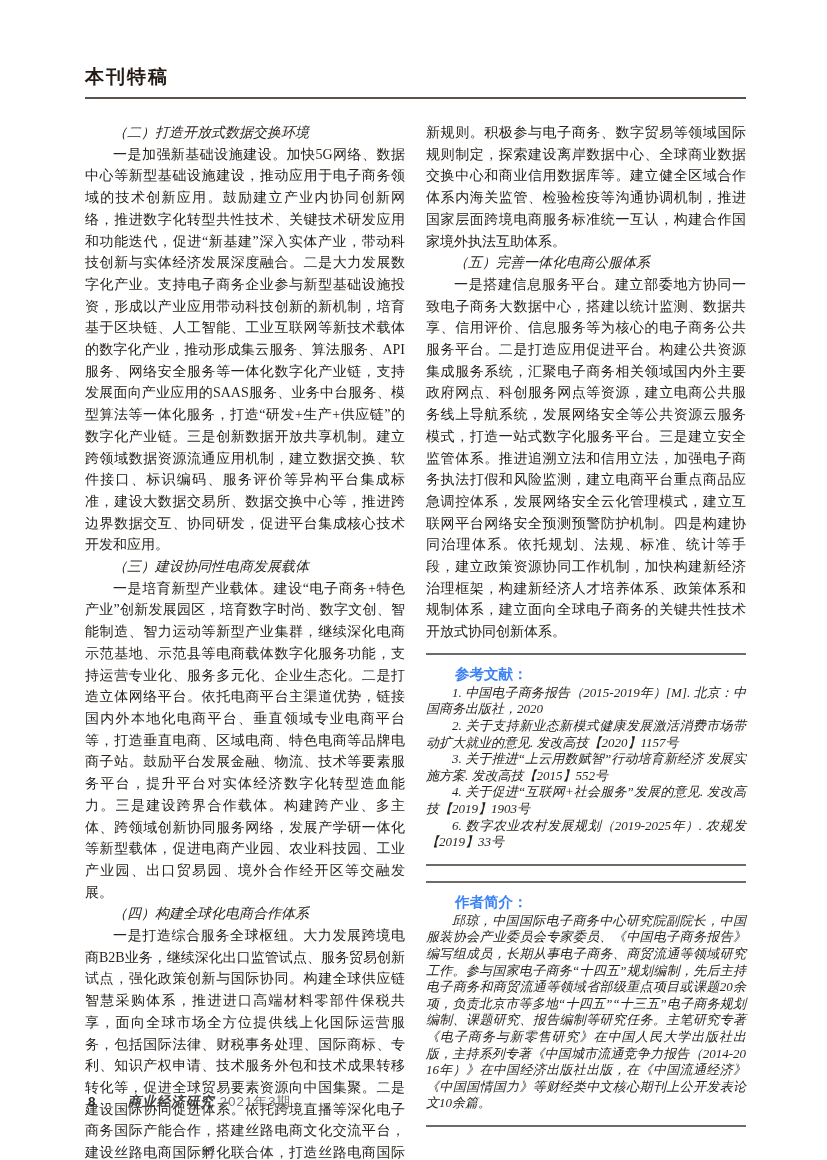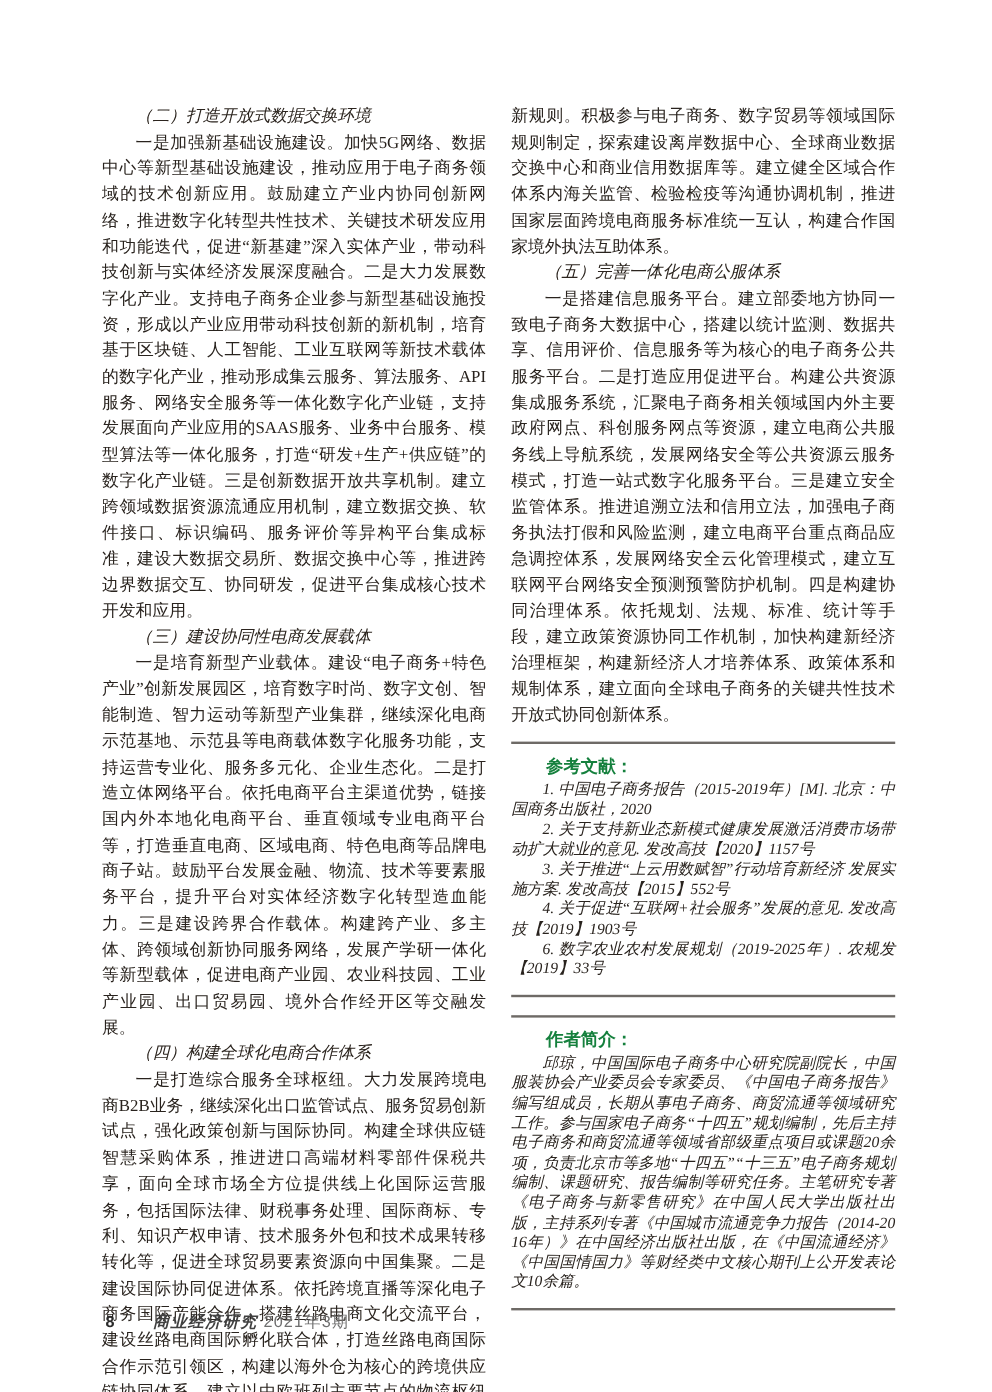--- a/index.html
+++ b/index.html
@@ -47,21 +47,21 @@
   }
   .info-box.author-box { margin-top:15px; }
   .box-heading {
     font-style:normal;
     font-family:"Liberation Sans","DejaVu Sans",sans-serif;
     font-weight:bold;
     font-size:14.5px;
     line-height:22px;
     text-indent:2em;
     margin-bottom:4px;
-    color:#15803d;
+    color:#3b82f6;
   }
   .info-box p { text-indent:2em; margin:0; }
 
   .page-footer {
     position:absolute;
     left:88px;
     top:1093px;
     font-family:"Liberation Sans","DejaVu Sans",sans-serif;
     font-size:13.5px;
     display:flex;
@@ -69,20 +69,23 @@
   }
   .page-footer .page-num { font-weight:bold; color:#2a2a2a; }
   .page-footer .journal { font-weight:bold; color:#404040; margin-left:32px; letter-spacing:1px;font-style:italic; }
   .page-footer .issue { color:#6f6f6f; margin-left:5px; letter-spacing:1px; }
 </style>
 </head>
 <body>
 
 <div class="page">
 
+  <div class="doc-header">
+    <span>本刊特稿</span>
+  </div>
 
   <div class="columns">
 
     <div class="col">
       <p class="sec-heading">（二）打造开放式数据交换环境</p>
       <p class="para">一是加强新基础设施建设。加快5G网络、数据中心等新型基础设施建设，推动应用于电子商务领域的技术创新应用。鼓励建立产业内协同创新网络，推进数字化转型共性技术、关键技术研发应用和功能迭代，促进“新基建”深入实体产业，带动科技创新与实体经济发展深度融合。二是大力发展数字化产业。支持电子商务企业参与新型基础设施投资，形成以产业应用带动科技创新的新机制，培育基于区块链、人工智能、工业互联网等新技术载体的数字化产业，推动形成集云服务、算法服务、API服务、网络安全服务等一体化数字化产业链，支持发展面向产业应用的SAAS服务、业务中台服务、模型算法等一体化服务，打造“研发+生产+供应链”的数字化产业链。三是创新数据开放共享机制。建立跨领域数据资源流通应用机制，建立数据交换、软件接口、标识编码、服务评价等异构平台集成标准，建设大数据交易所、数据交换中心等，推进跨边界数据交互、协同研发，促进平台集成核心技术开发和应用。</p>
       <p class="sec-heading">（三）建设协同性电商发展载体</p>
       <p class="para">一是培育新型产业载体。建设“电子商务+特色产业”创新发展园区，培育数字时尚、数字文创、智能制造、智力运动等新型产业集群，继续深化电商示范基地、示范县等电商载体数字化服务功能，支持运营专业化、服务多元化、企业生态化。二是打造立体网络平台。依托电商平台主渠道优势，链接国内外本地化电商平台、垂直领域专业电商平台等，打造垂直电商、区域电商、特色电商等品牌电商子站。鼓励平台发展金融、物流、技术等要素服务平台，提升平台对实体经济数字化转型造血能力。三是建设跨界合作载体。构建跨产业、多主体、跨领域创新协同服务网络，发展产学研一体化等新型载体，促进电商产业园、农业科技园、工业产业园、出口贸易园、境外合作经开区等交融发展。</p>
       <p class="sec-heading">（四）构建全球化电商合作体系</p>
       <p class="para">一是打造综合服务全球枢纽。大力发展跨境电商B2B业务，继续深化出口监管试点、服务贸易创新试点，强化政策创新与国际协同。构建全球供应链智慧采购体系，推进进口高端材料零部件保税共享，面向全球市场全方位提供线上化国际运营服务，包括国际法律、财税事务处理、国际商标、专利、知识产权申请、技术服务外包和技术成果转移转化等，促进全球贸易要素资源向中国集聚。二是建设国际协同促进体系。依托跨境直播等深化电子商务国际产能合作，搭建丝路电商文化交流平台，建设丝路电商国际孵化联合体，打造丝路电商国际合作示范引领区，构建以海外仓为核心的跨境供应链协同体系，建立以中欧班列主要节点的物流枢纽和货物集散地，搭建科技服务开放创新合作平台，加强境外跨境电商合作产业园建设。三是探索建立全球贸易</p>

